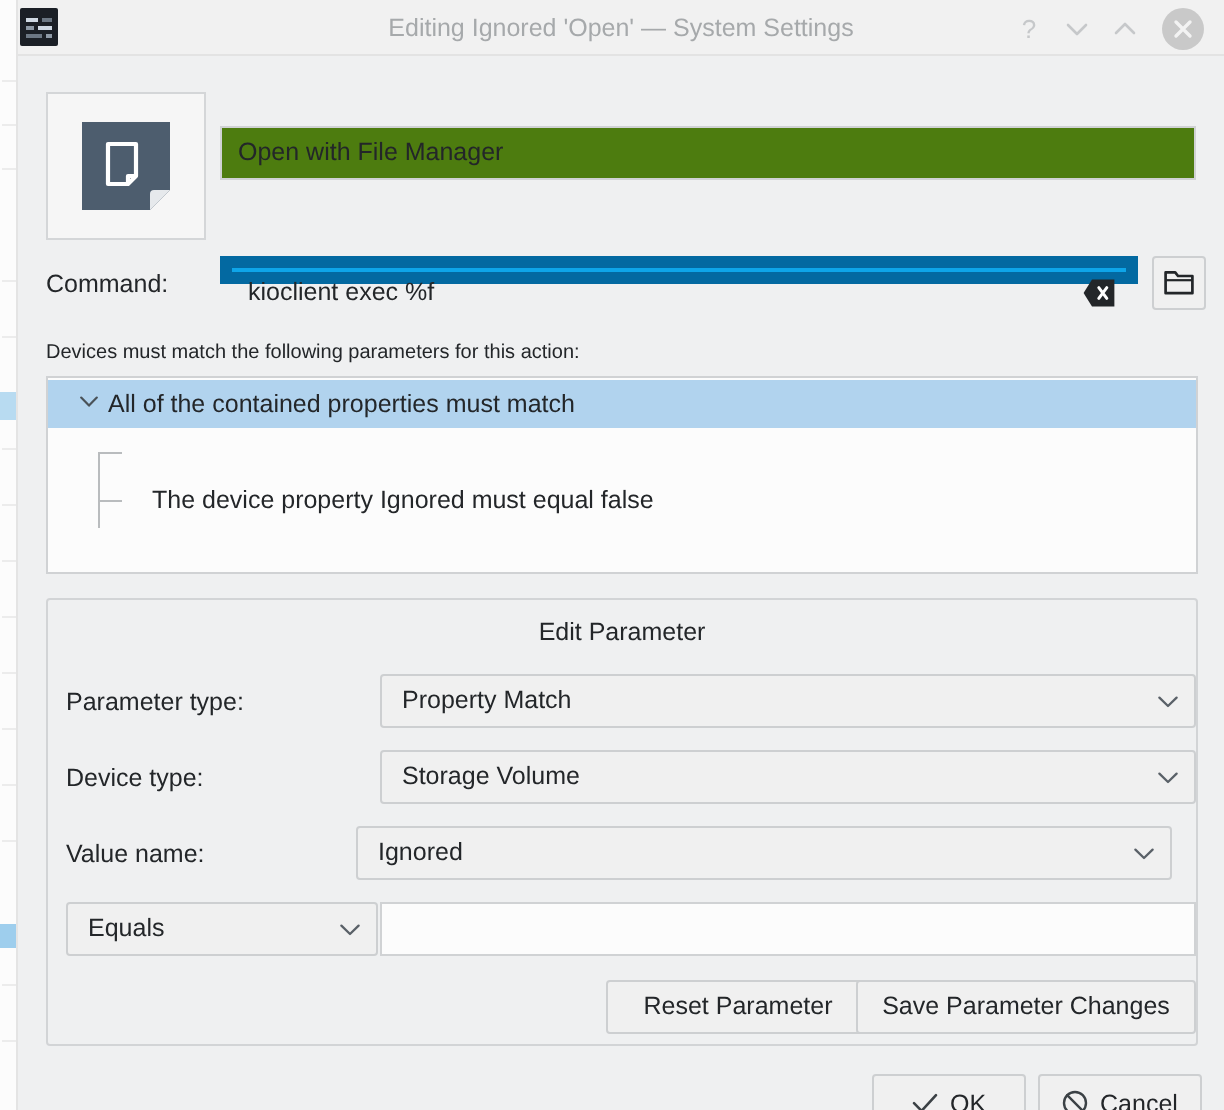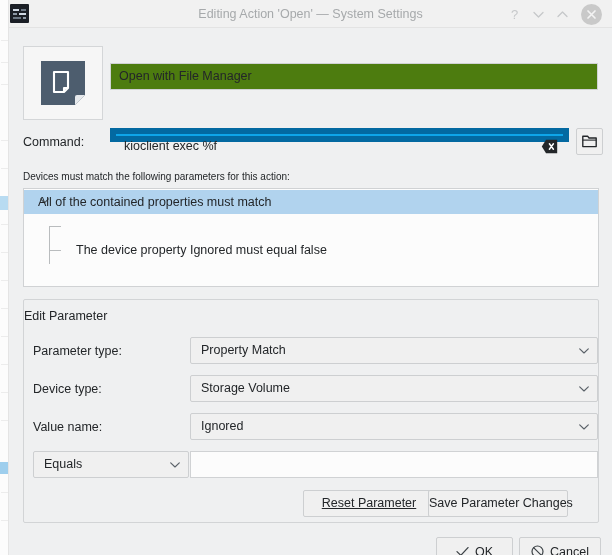--- a/index.html
+++ b/index.html
@@ -203,21 +203,21 @@
     line-height: 24px;
     font-size: 12.5px;
     white-space: nowrap;
     cursor: default;
   }
   .tree-row.selected {
     background: #b1d3ee;
   }
   .tree-row .label { position: absolute; }
   #tree-row-0 { top: 1px; }
-  #tree-row-0 .label { left: 14px; }
+  #tree-row-0 .label { left: 30px; }
   #tree-row-1 { top: 25px; }
   #tree-row-1 .label { left: 52px; }
   #tree-row-2 { top: 49px; }
   #tree-row-2 .label { left: 52px; }
   #tree-expander {
     position: absolute;
     left: 16px; top: 8px;
     width: 9px; height: 6px;
     cursor: default;
   }
@@ -231,20 +231,21 @@
     position: absolute;
     left: 14px; top: 271px;
     width: 576px; height: 224px;
     border: 1px solid #d2d4d6;
     border-radius: 2px;
     box-sizing: border-box;
   }
   #groupbox-title {
     position: absolute;
     left: 0; right: 0; top: 7px;
+    text-align: center;
     font-size: 12.5px;
     line-height: 18px;
   }
 
   .form-label {
     position: absolute;
     left: 24px;
     line-height: 24px;
     font-size: 12.5px;
   }
@@ -271,21 +272,21 @@
     right: 8px; top: 10px;
     width: 10px; height: 6px;
   }
 
   #row-param-label { top: 311px; }
   #row-device-label { top: 349px; }
   #row-value-label { top: 387px; }
 
   #combo-param  { left: 181px; top: 309px; width: 408px; }
   #combo-device { left: 181px; top: 347px; width: 408px; }
-  #combo-value  { left: 181px; top: 385px; width: 408px; }
+  #combo-value  { left: 169px; top: 385px; width: 408px; }
   #combo-operator { left: 24px; top: 423px; width: 156px; }
 
   #value-input {
     position: absolute;
     left: 181px; top: 423px;
     width: 408px; height: 27px;
     background: #fcfcfc;
     border: 1px solid #d0d2d4;
     box-sizing: border-box;
     padding: 0 8px;
@@ -301,22 +302,22 @@
     border-radius: 2px;
     box-sizing: border-box;
     height: 27px;
     line-height: 25px;
     text-align: center;
     font-size: 12.5px;
     color: #232629;
     cursor: default;
     white-space: nowrap;
   }
-  #btn-reset { left: 294px; top: 462px; width: 132px; text-decoration: underline; }
-  #btn-save  { left: 419px; top: 462px; width: 140px; }
+  #btn-reset { left: 294px; top: 462px; width: 132px; }
+  #btn-save  { left: 419px; top: 462px; width: 170px; }
 
   
   #btn-ok {
     position: absolute;
     left: 427px; top: 509px;
     width: 77px; height: 29px;
     background: #f0f0f0;
     border: 1px solid #cdcfd1;
     border-radius: 2px;
     box-sizing: border-box;
@@ -372,21 +373,21 @@
 
     <div id="titlebar-icon">
       <div class="bar" style="left:3px; top:5px;  width:6px;"></div>
       <div class="bar" style="left:11px;top:5px;  width:5px; background:#6c7784;"></div>
       <div class="bar" style="left:3px; top:9px;  width:4px; background:#8e99a6;"></div>
       <div class="bar" style="left:9px; top:9px;  width:7px;"></div>
       <div class="bar" style="left:3px; top:13px; width:8px; background:#6c7784;"></div>
       <div class="bar" style="left:13px;top:13px; width:3px; background:#8e99a6;"></div>
     </div>
 
-    <div id="title-text">Editing Action 'Open' — System Settings</div>
+    <div id="title-text">Editing Ignored 'Open' — System Settings</div>
 
     <div class="wbtn" id="wbtn-help">
       <svg width="19" height="19" viewBox="0 0 19 19" aria-hidden="true">
         <text x="9.5" y="14" text-anchor="middle" font-family="Liberation Sans, sans-serif" font-size="13" fill="#c6c8ca">?</text>
       </svg>
     </div>
 
     <div class="wbtn" id="wbtn-min">
       <svg width="19" height="19" viewBox="0 0 19 19" aria-hidden="true">
         <path d="M5 7.5 L9.5 12 L14 7.5" fill="none" stroke="#c6c8ca" stroke-width="1.3" stroke-linecap="round" stroke-linejoin="round"></path>

